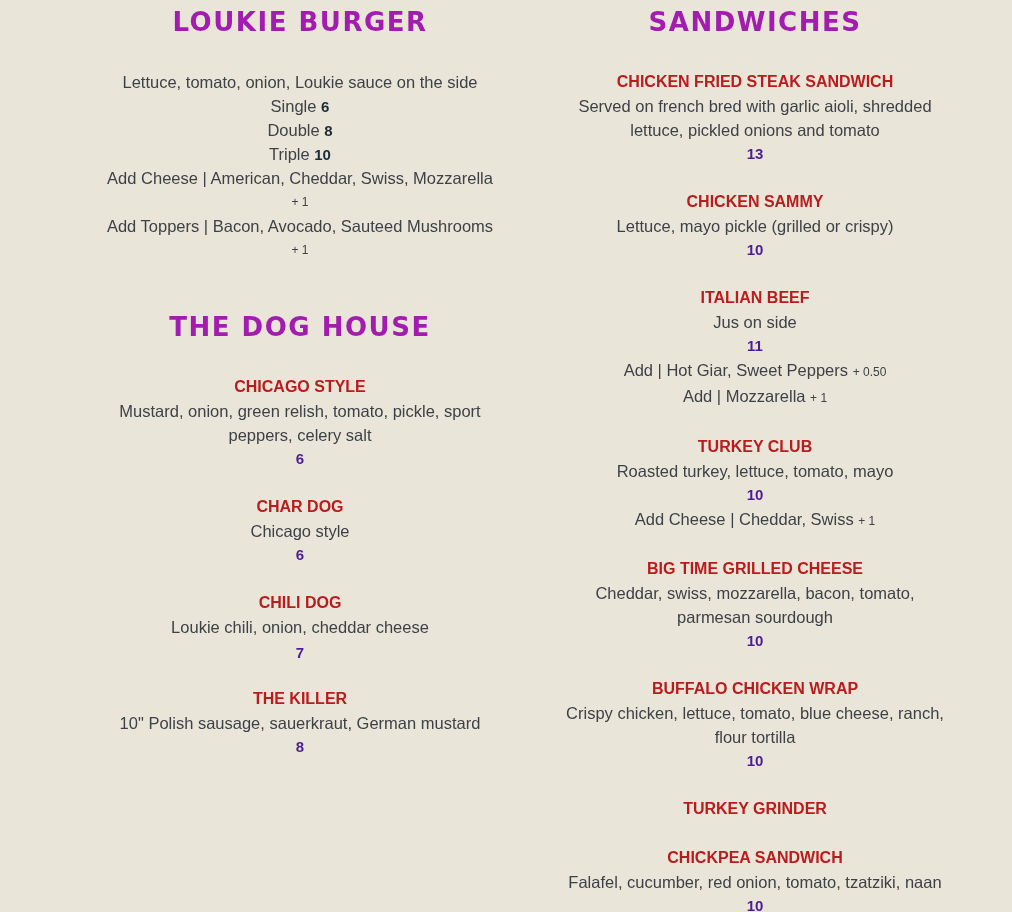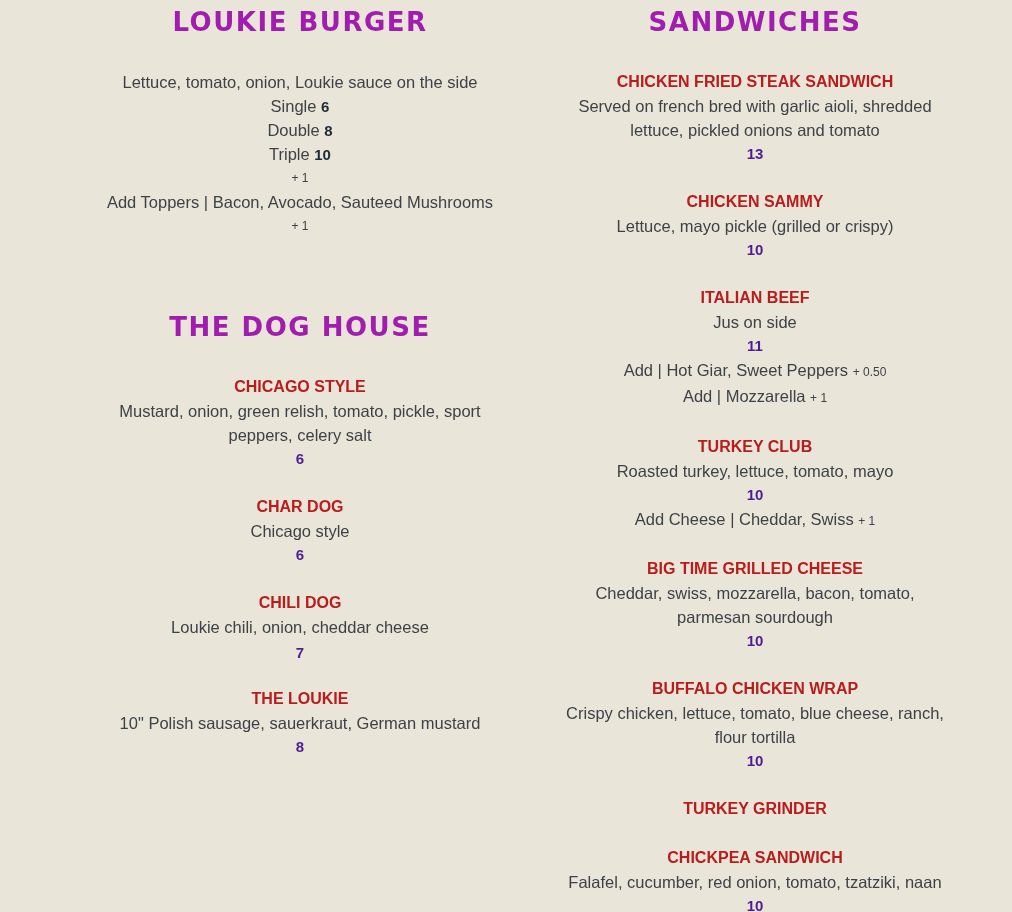--- a/index.html
+++ b/index.html
@@ -74,20 +74,21 @@
 
 <div class="col col-left">
 
   <div style="position:absolute; top:0; left:0; width:400px;">
     <h2 class="section-title">LOUKIE BURGER</h2>
     <div style="height:26px"></div>
     <div class="line">Lettuce, tomato, onion, Loukie sauce on the side</div>
     <div class="line"><span>Single</span> <span class="price-inline">6</span></div>
     <div class="line"><span>Double</span> <span class="price-inline">8</span></div>
     <div class="line"><span>Triple</span> <span class="price-inline">10</span></div>
+    <div class="line">Add Cheese | American, Cheddar, Swiss, Mozzarella</div>
     <div class="line small-price">+ 1</div>
     <div class="line">Add Toppers | Bacon, Avocado, Sauteed Mushrooms</div>
     <div class="line small-price">+ 1</div>
   </div>
 
   <div style="position:absolute; top:305px; left:0; width:400px;">
     <h2 class="section-title">THE DOG HOUSE</h2>
     <div style="height:26px"></div>
 
     <div class="item">
@@ -106,21 +107,21 @@
     <div style="height:24px"></div>
 
     <div class="item">
       <div class="item-name">CHILI DOG</div>
       <div class="desc">Loukie chili, onion, cheddar cheese</div>
       <div class="price" style="margin-top:2px">7</div>
     </div>
     <div style="height:22px"></div>
 
     <div class="item">
-      <div class="item-name">THE LOUKIE</div>
+      <div class="item-name">THE KILLER</div>
       <div class="desc">10" Polish sausage, sauerkraut, German mustard</div>
       <div class="price">8</div>
     </div>
   </div>
 </div>
 
 <div class="col col-right">
   <div style="position:absolute; top:0; left:0; width:400px;">
     <h2 class="section-title">SANDWICHES</h2>
     <div style="height:26px"></div>

